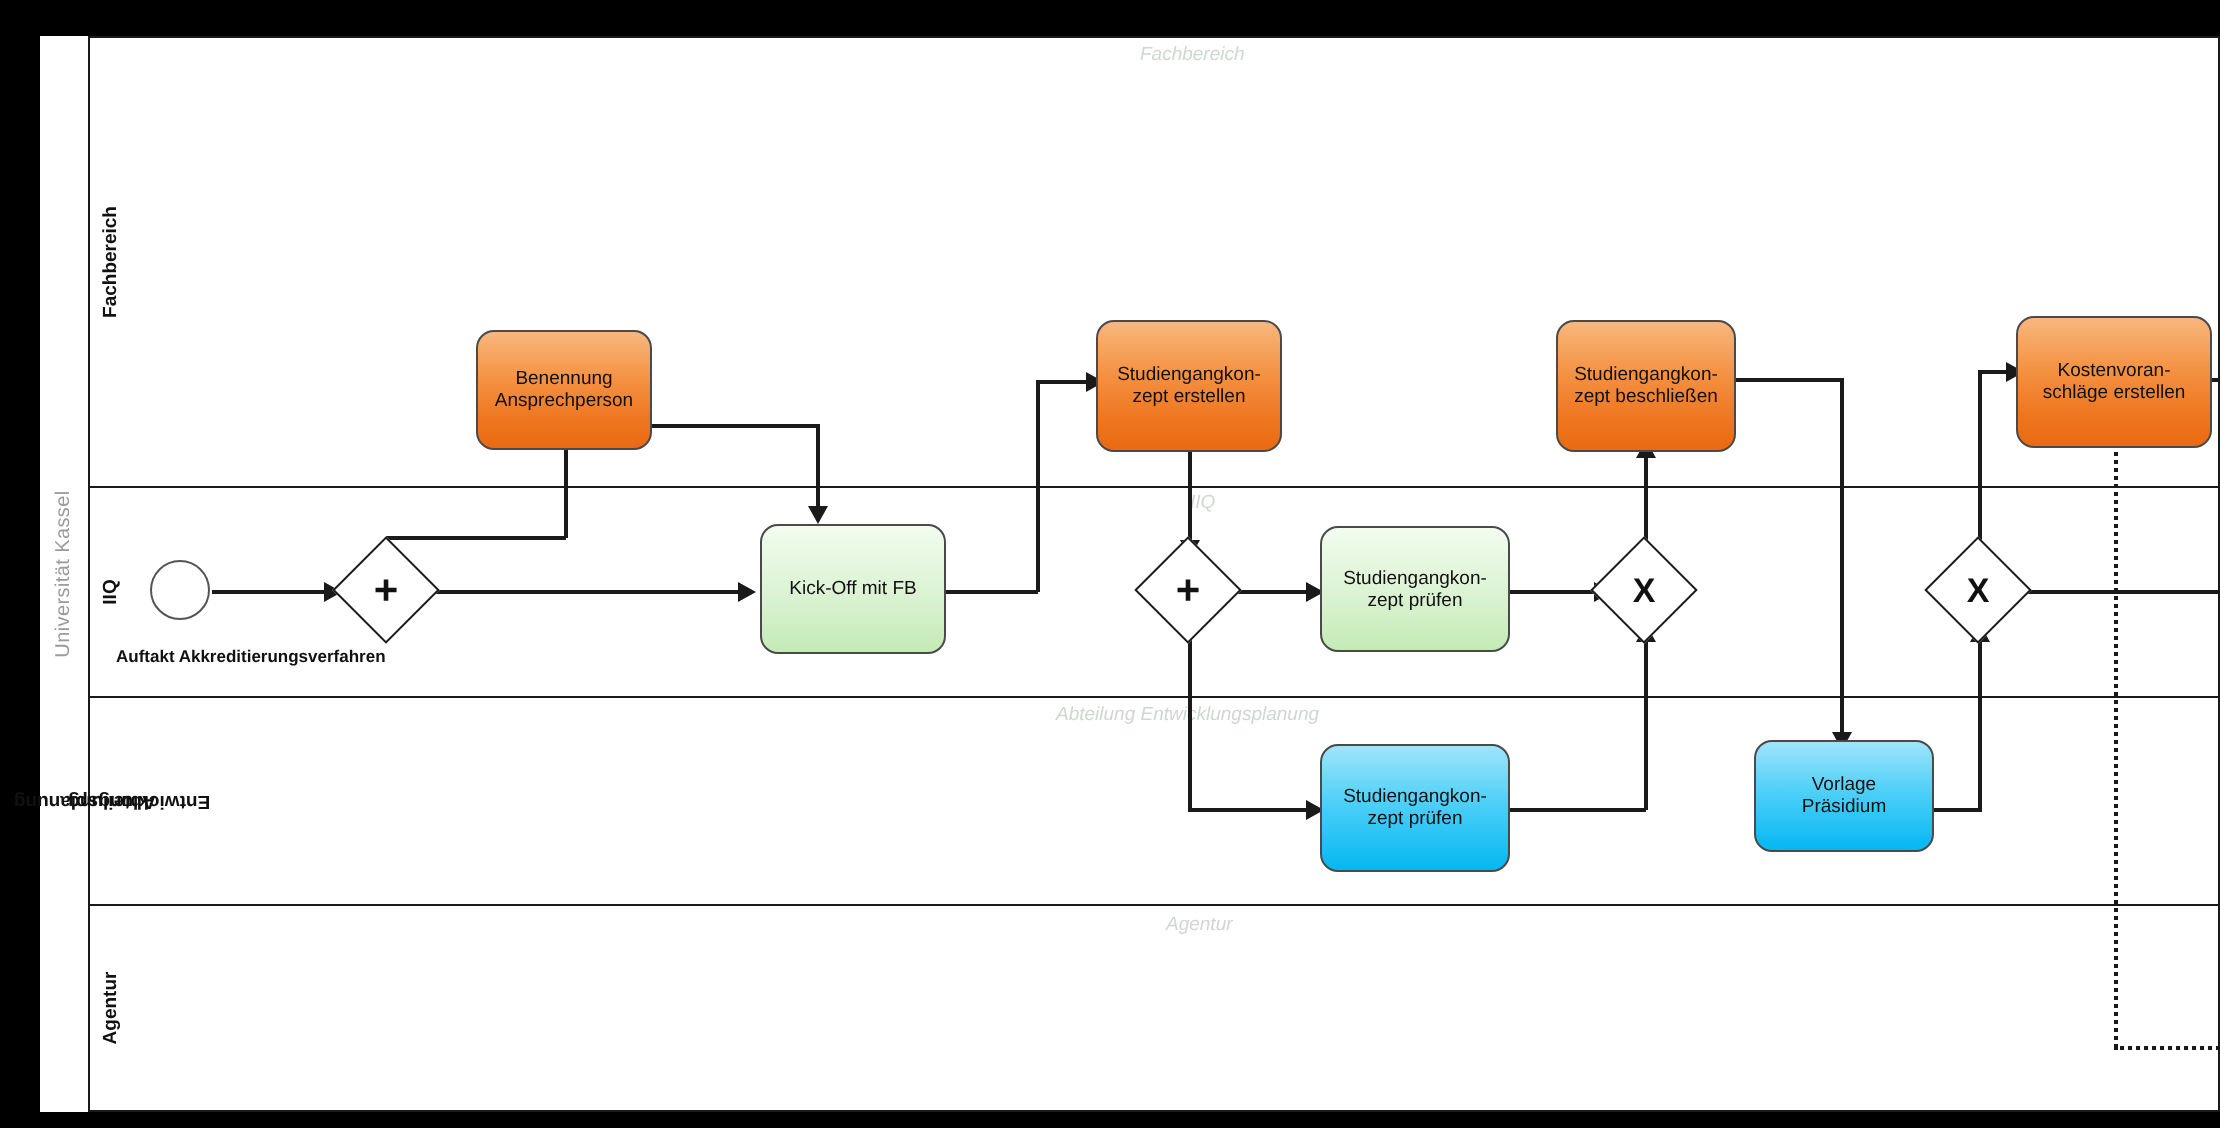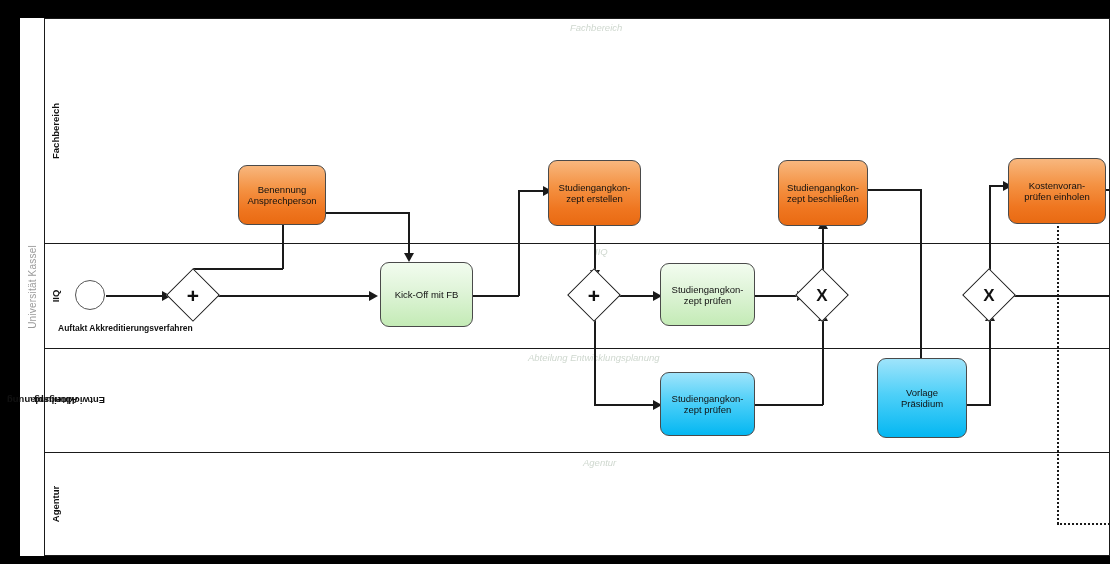--- a/index.html
+++ b/index.html
@@ -211,27 +211,27 @@
     </div>
   </div>
 
   <div class="task orange" style="left:778px;top:160px;width:90px;height:66px;">
     <div>
       <span>Studiengangkon-</span><br>
       <span>zept beschließen</span>
     </div>
   </div>
 
-  <div class="task blue" style="left:877px;top:358px;width:90px;height:80px;">
+  <div class="task blue" style="left:877px;top:370px;width:90px;height:56px;">
     <div>
       <span>Vorlage</span><br>
       <span>Präsidium</span>
     </div>
   </div>
 
   <div class="task orange" style="left:1008px;top:158px;width:98px;height:66px;align-items:center;">
     <div>
       <span>Kostenvoran-</span><br>
-      <span>prüfen einholen</span>
+      <span>schläge erstellen</span>
     </div>
   </div>
 
 </div>
 
 </body></html>

